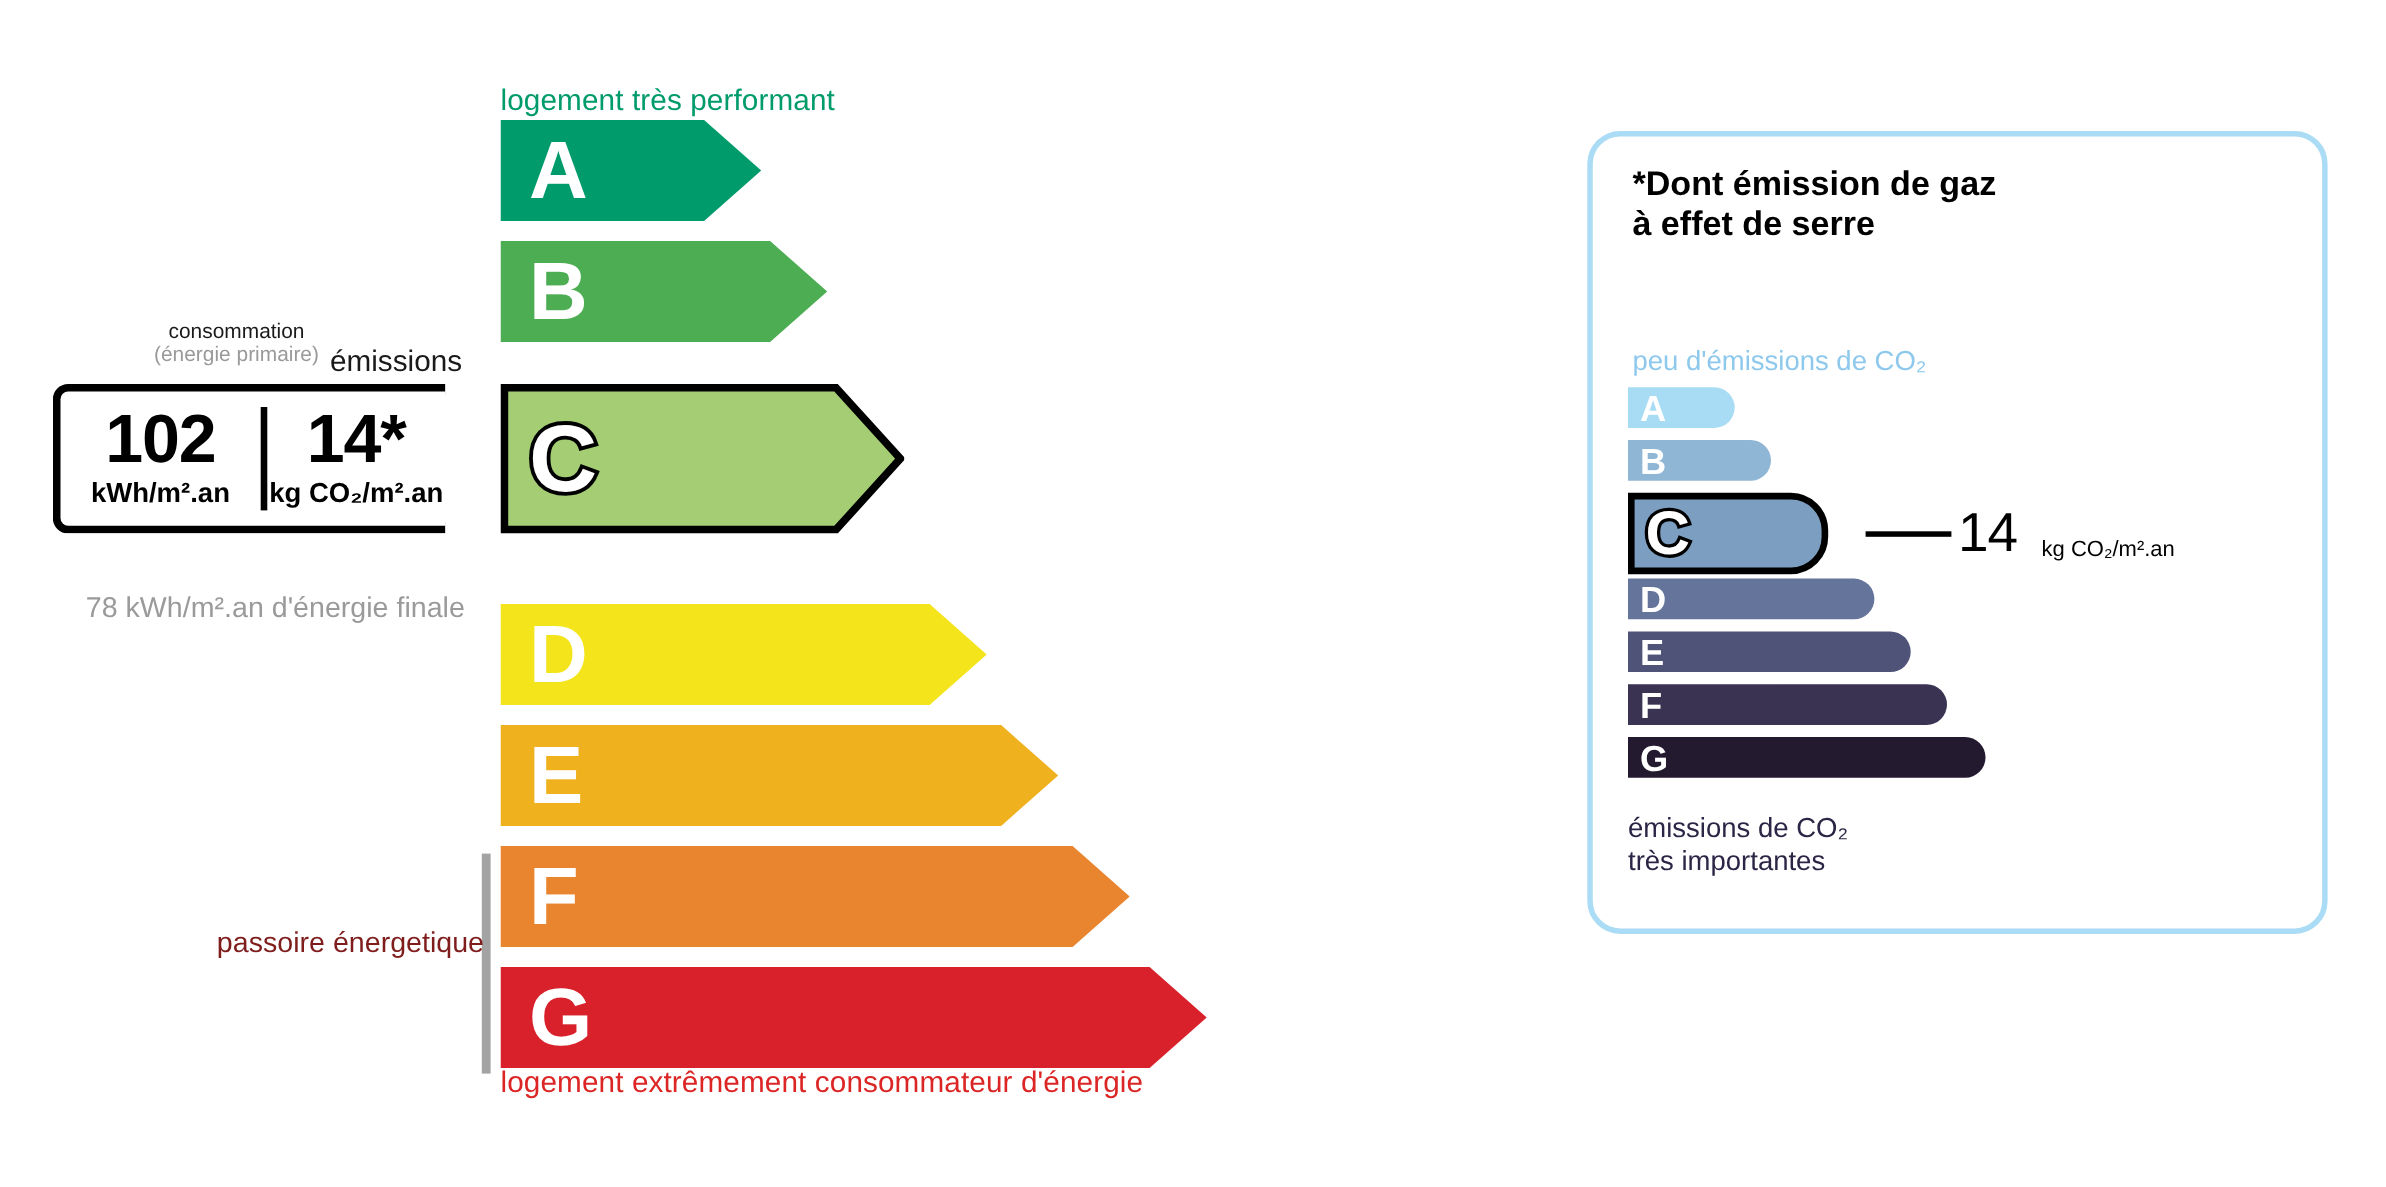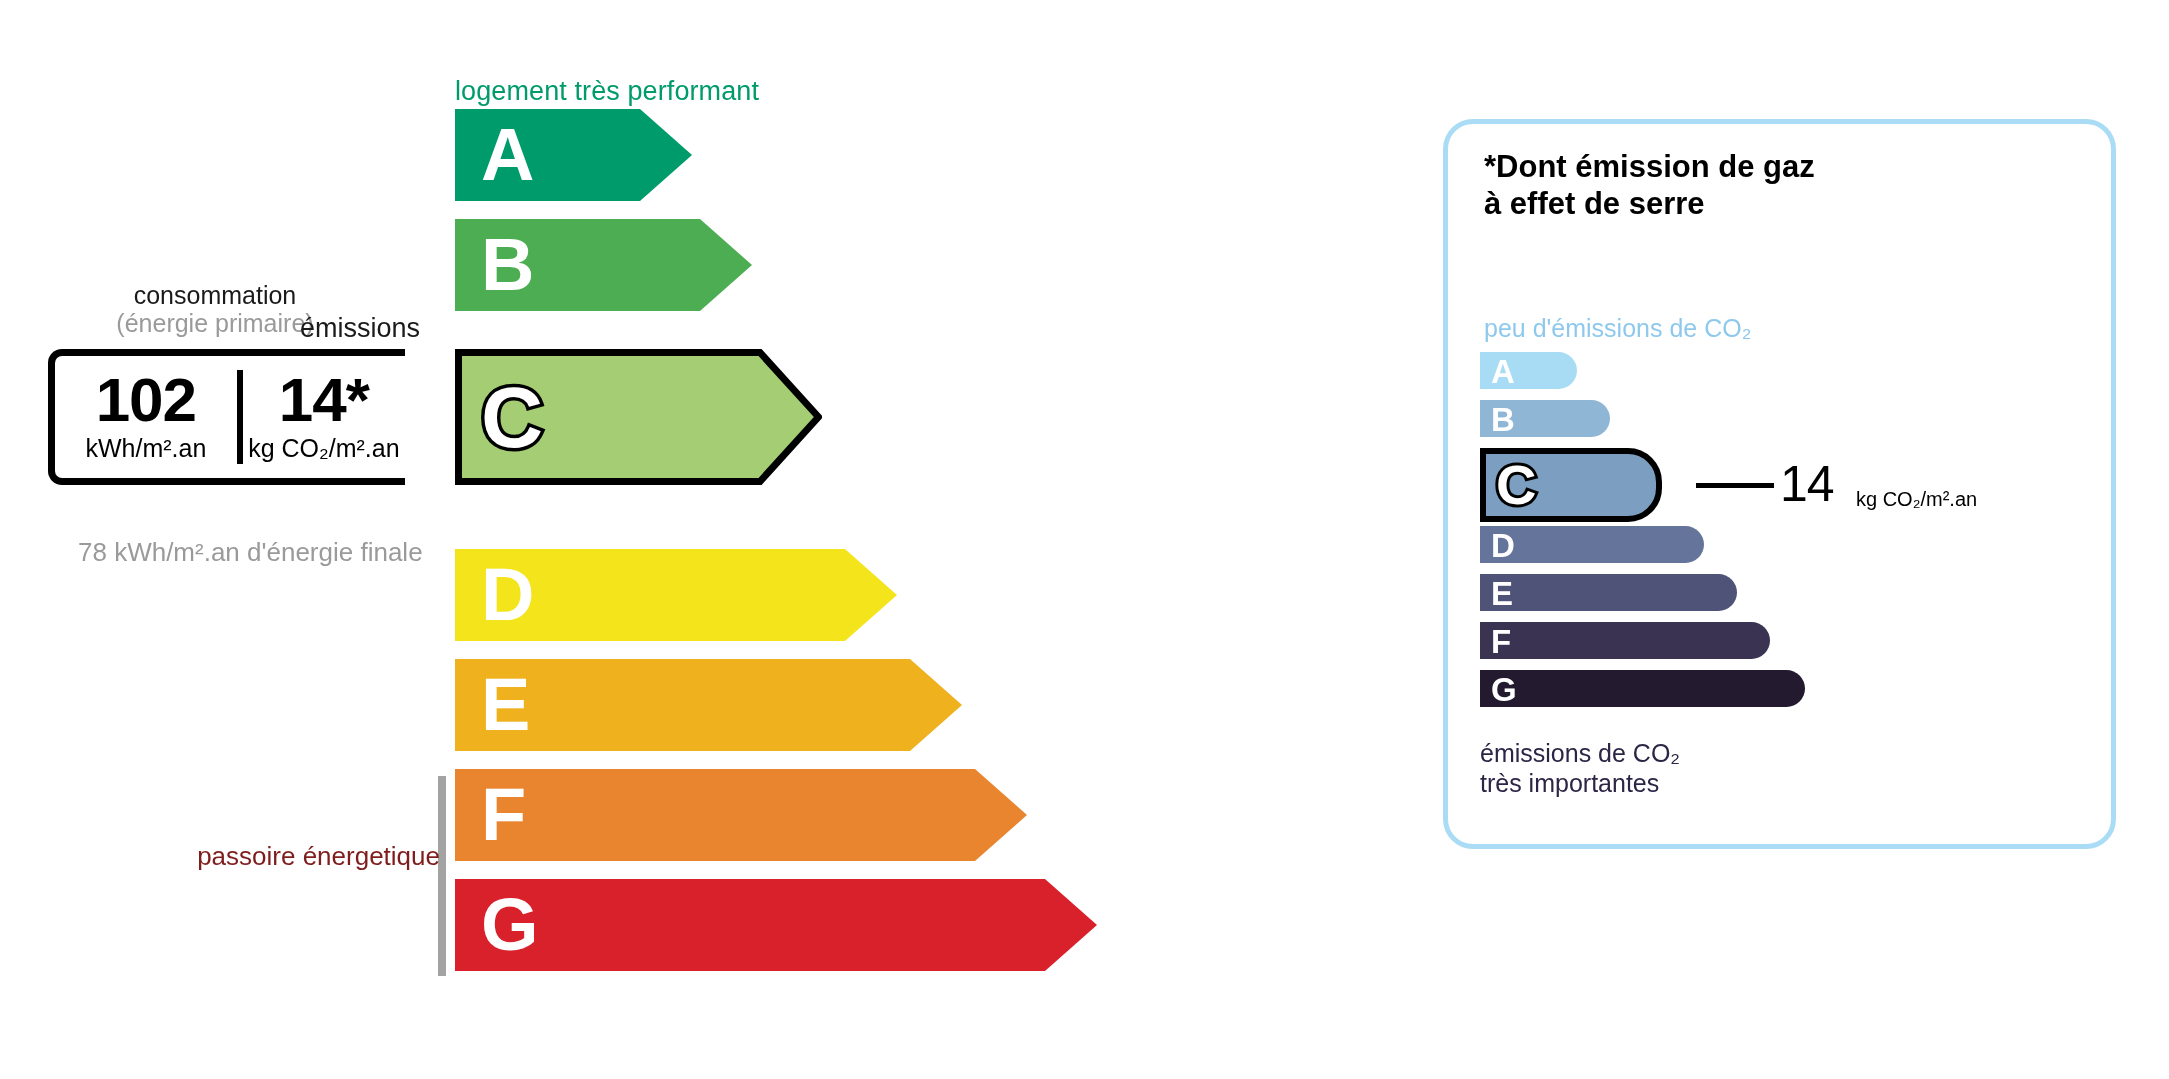--- a/index.html
+++ b/index.html
@@ -120,29 +120,30 @@
     font-weight: bold;
     line-height: .95;
     color: #000000;
     letter-spacing: -1px;
   }
   .value-unit {
     font-size: 25px;
     color: #000000;
     margin-top: 4px;
     white-space: nowrap;
+    font-weight: bold;
   }
 
   .label-consumption {
     position: absolute;
     left: 70px;
-    top: 250px;
+    top: 260px;
     width: 290px;
     text-align: center;
-    font-size: 25px;
+    font-size: 19px;
     color: #1a1a1a;
     line-height: 1.12;
   }
   .label-consumption .sub {
     color: #9a9a9a;
   }
   .label-emissions {
     position: absolute;
     left: 300px;
     top: 282px;
@@ -345,20 +346,21 @@
       <div class="value-sep"></div>
       <div class="value-cell">
         <div class="value-num">14*</div>
         <div class="value-unit">kg CO₂/m².an</div>
       </div>
     </div>
 
     <div class="label-final">78 kWh/m².an
 d'énergie finale</div>
 
+    <div class="caption-bottom">logement extrêmement consommateur d'énergie</div>
   </div>
 
   <div class="co2-card">
     <div class="co2-title">*Dont émission de gaz
 à effet de serre</div>
 
     <div class="co2-legend-top">peu d'émissions de CO₂</div>
 
     <div class="co2-bars" id="co2-bars">
         <div class="co2-bar" style="top: 0px; width: 97px; background: rgb(168, 220, 245);">

